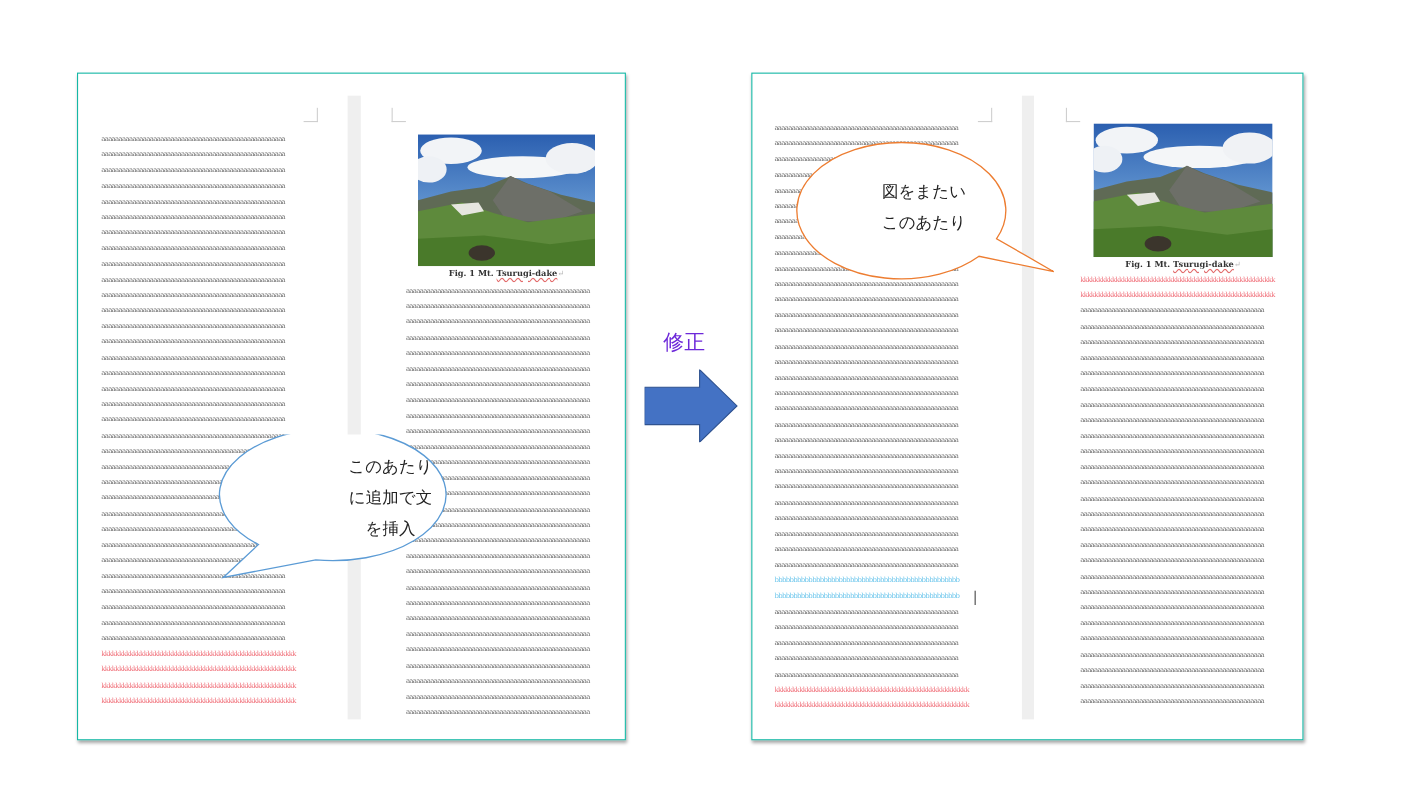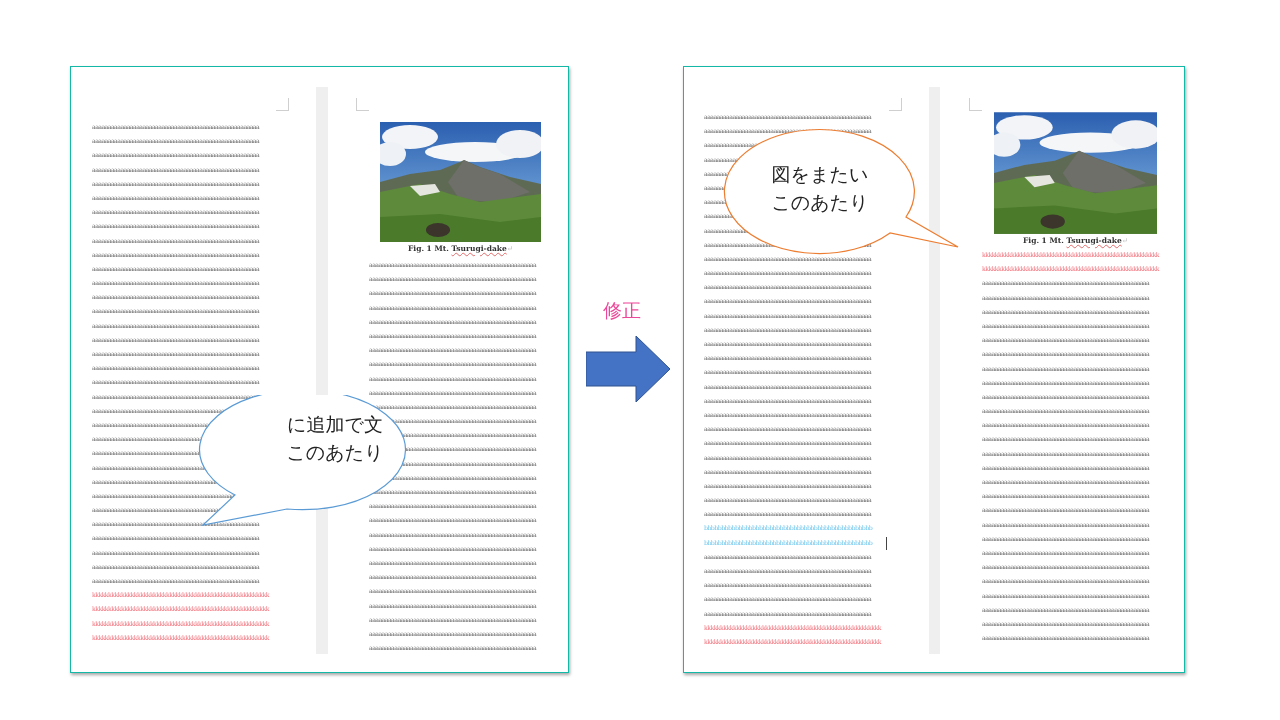--- a/index.html
+++ b/index.html
@@ -26,24 +26,25 @@
   .line.blue { color: #6cc6ec; }
   .photo { position: absolute; overflow: hidden; }
   .caption {
     position: absolute; text-align: center; font-family: "DejaVu Serif", serif;
     font-size: 7.5px; font-weight: bold; color: #333;
   }
   .caption .ul { text-decoration: underline wavy #e26a6a; }
   .caption .mark { color: #bbb; font-weight: normal; }
   .bubble { position: absolute; }
   .bubble-text {
-    position: absolute; text-align: center; font-size: 19px; line-height: 28px; color: #222;
+    position: absolute; text-align: center; font-size: 15px; line-height: 28px; color: #222;
     font-family: "DejaVu Sans", sans-serif;
-  }
-  .arrow-label { position: absolute; font-size: 19px; color: #ec4899; }
+    padding-left: 20px;
+  }
+  .arrow-label { position: absolute; font-size: 19px; color: #6d28d9; }
   .cursor { position: absolute; width: 1px; background: #444; }
 </style>
 </head>
 <body>
 
 <div class="doc" style="left:70px;top:66px;width:497px;height:605px;">
   <div class="gutter" style="left:245px;top:20px;width:12px;height:567px;"></div>
   <div class="corner tr" style="left:205px;top:31px;"></div>
   <div class="corner tl" style="left:285px;top:31px;"></div>
 
@@ -140,22 +141,23 @@
       <div class="line ">aaaaaaaaaaaaaaaaaaaaaaaaaaaaaaaaaaaaaaaaaaaaaaaaaaaaa</div>
       <div class="line ">aaaaaaaaaaaaaaaaaaaaaaaaaaaaaaaaaaaaaaaaaaaaaaaaaaaaa</div>
       <div class="line ">aaaaaaaaaaaaaaaaaaaaaaaaaaaaaaaaaaaaaaaaaaaaaaaaaaaaa</div>
     </div>
 </div>
 
 <svg class="bubble" style="left:195px;top:395px;" width="250" height="140" viewBox="0 0 250 140">
   <path d="M 40 100 A 103 60 0 1 1 92 114 L 8 130 Z" fill="#ffffff" stroke="#5b9bd5" stroke-width="1.2"></path>
 </svg>
 <div class="bubble-text" style="left:235px;top:410px;width:200px;">
+  <div>このあたり</div>
   <div>に追加で文</div>
-  <div>このあたり</div>
+  <div>を挿入</div>
 </div>
 
 <div class="arrow-label" style="left:603px;top:298px;">修正</div>
 <svg style="position:absolute;left:586px;top:336px;" width="86" height="66" viewBox="0 0 86 66">
   <polygon points="0,16 50,16 50,0 84,33 50,66 50,50 0,50" fill="#4472c4" stroke="#2f528f" stroke-width="1"></polygon>
 </svg>
 
 <div class="doc" style="left:683px;top:66px;width:500px;height:605px;">
   <div class="gutter" style="left:245px;top:20px;width:11px;height:567px;"></div>
   <div class="corner tr" style="left:205px;top:31px;"></div>

